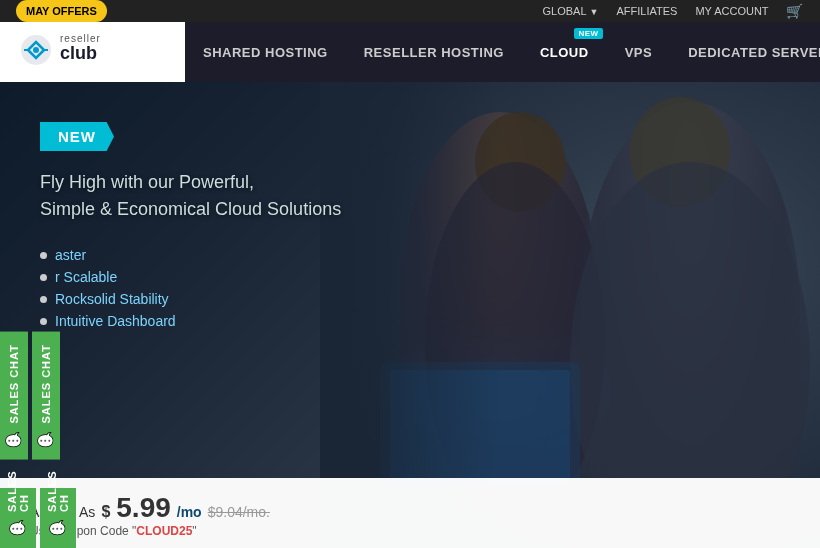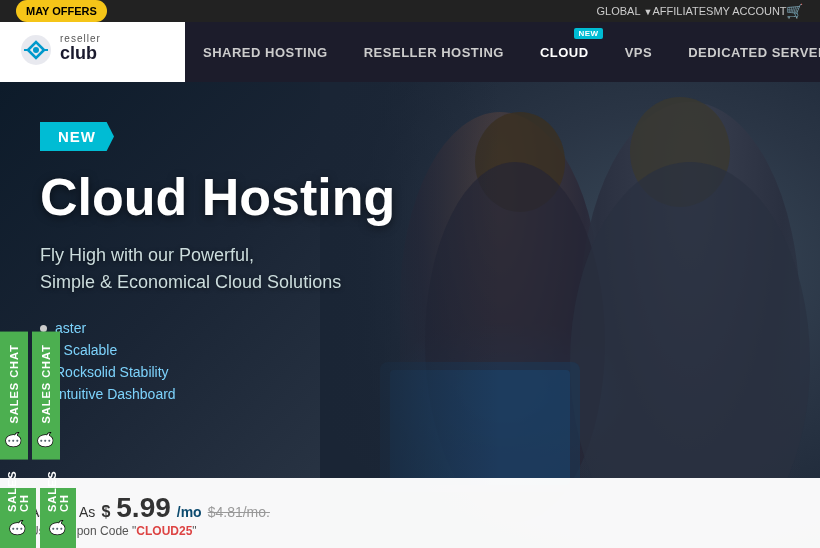--- a/index.html
+++ b/index.html
@@ -29,20 +29,21 @@
       align-items: center;
       font-weight: bold;
       font-size: 11px;
       margin-right: auto;
       margin-left: 0;
       border-radius: 11px;
     }
     .top-bar-right {
       display: flex;
       align-items: center;
+      gap: 18px;
     }
     .top-bar-item .arrow { font-size: 9px; margin-left: 3px; }
     .cart-icon { color: #ccc; font-size: 14px; }
 
     
     .main-nav {
       background: #1c1c2b;
       height: 60px;
       display: flex;
       align-items: center;
@@ -355,21 +356,20 @@
 
     <div style="position:absolute;top:0;left:0;width:180px;height:100%;background:linear-gradient(to right,#1a2535,transparent);"></div>
   </div>
 
   <div class="hero-content">
 
     <div style="margin-bottom:8px;">
       <span class="new-badge-hero">NEW</span>
     </div>
 
-    <h1 class="hero-title">Cloud Hosting</h1>
     <div class="hero-sub">
       <span>Fly High with our Powerful,</span><br>
       <span>Simple &amp; Economical Cloud Solutions</span>
     </div>
 
     <ul class="features-list">
       <li>
         <span class="bullet"></span>
         <span>aster</span>
       </li>
@@ -399,21 +399,21 @@
     </div>
   </div>
 
   <div class="pricing-bar">
     <div class="pricing-text">
       <div class="price-line">
         <span class="as-low-as">As Low As</span>
         <span class="price-dollar">$</span>
         <span class="price-amount">5.99</span>
         <span class="price-period">/mo</span>
-        <span class="price-original">$4.81/mo.</span>
+        <span class="price-original">$9.04/mo.</span>
       </div>
       <div class="coupon-line">
         <span>Use Coupon Code "</span><span class="coupon-code">CLOUD25</span><span>"</span>
       </div>
     </div>
   </div>
 
   <div class="sales-bottom">
     <div class="sales-tab" style="height:60px;">
       <span class="chat-icon">💬</span>

